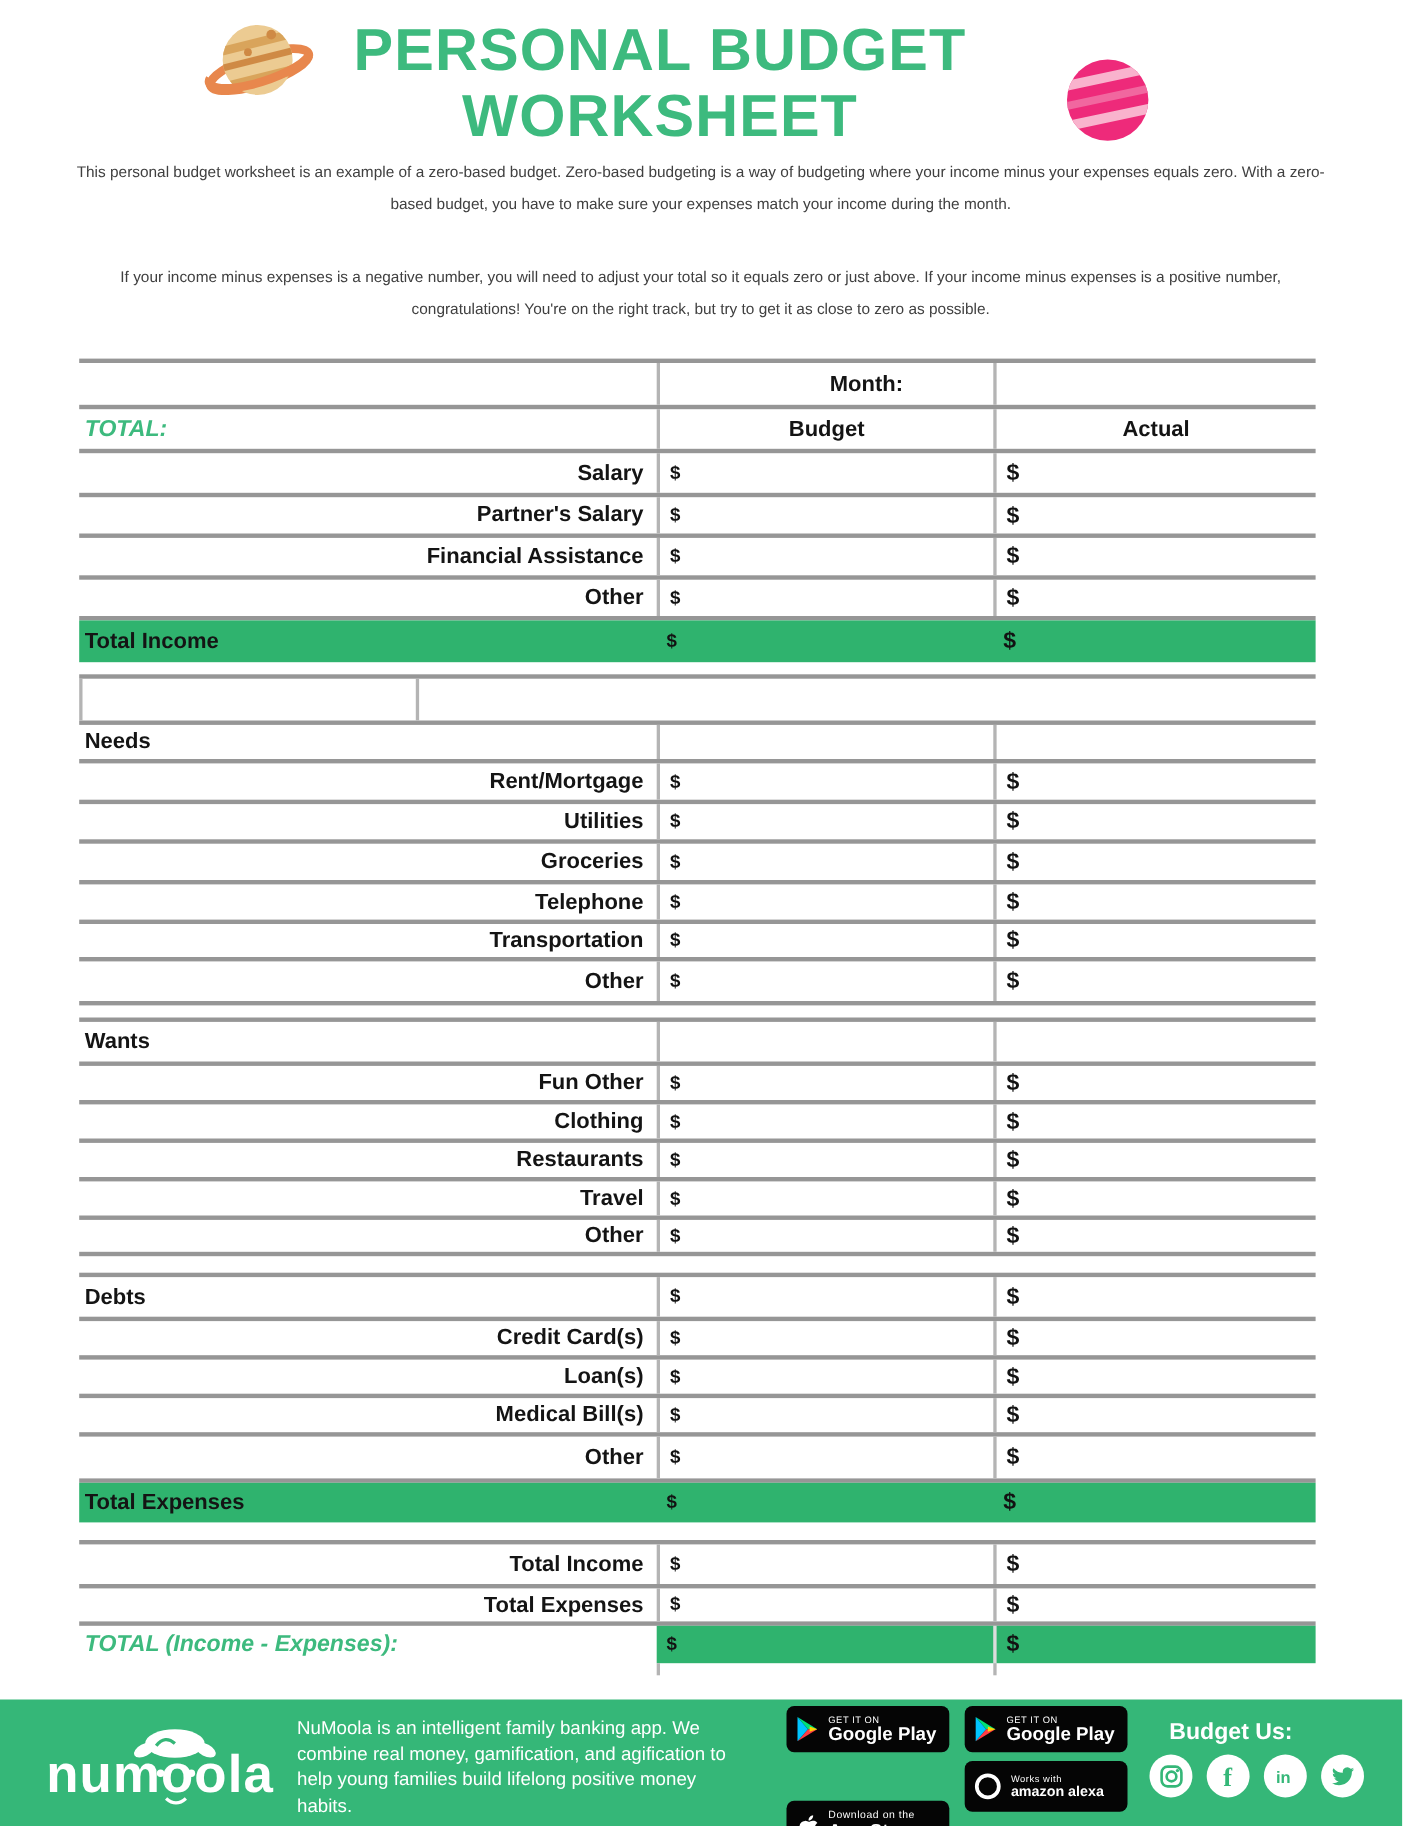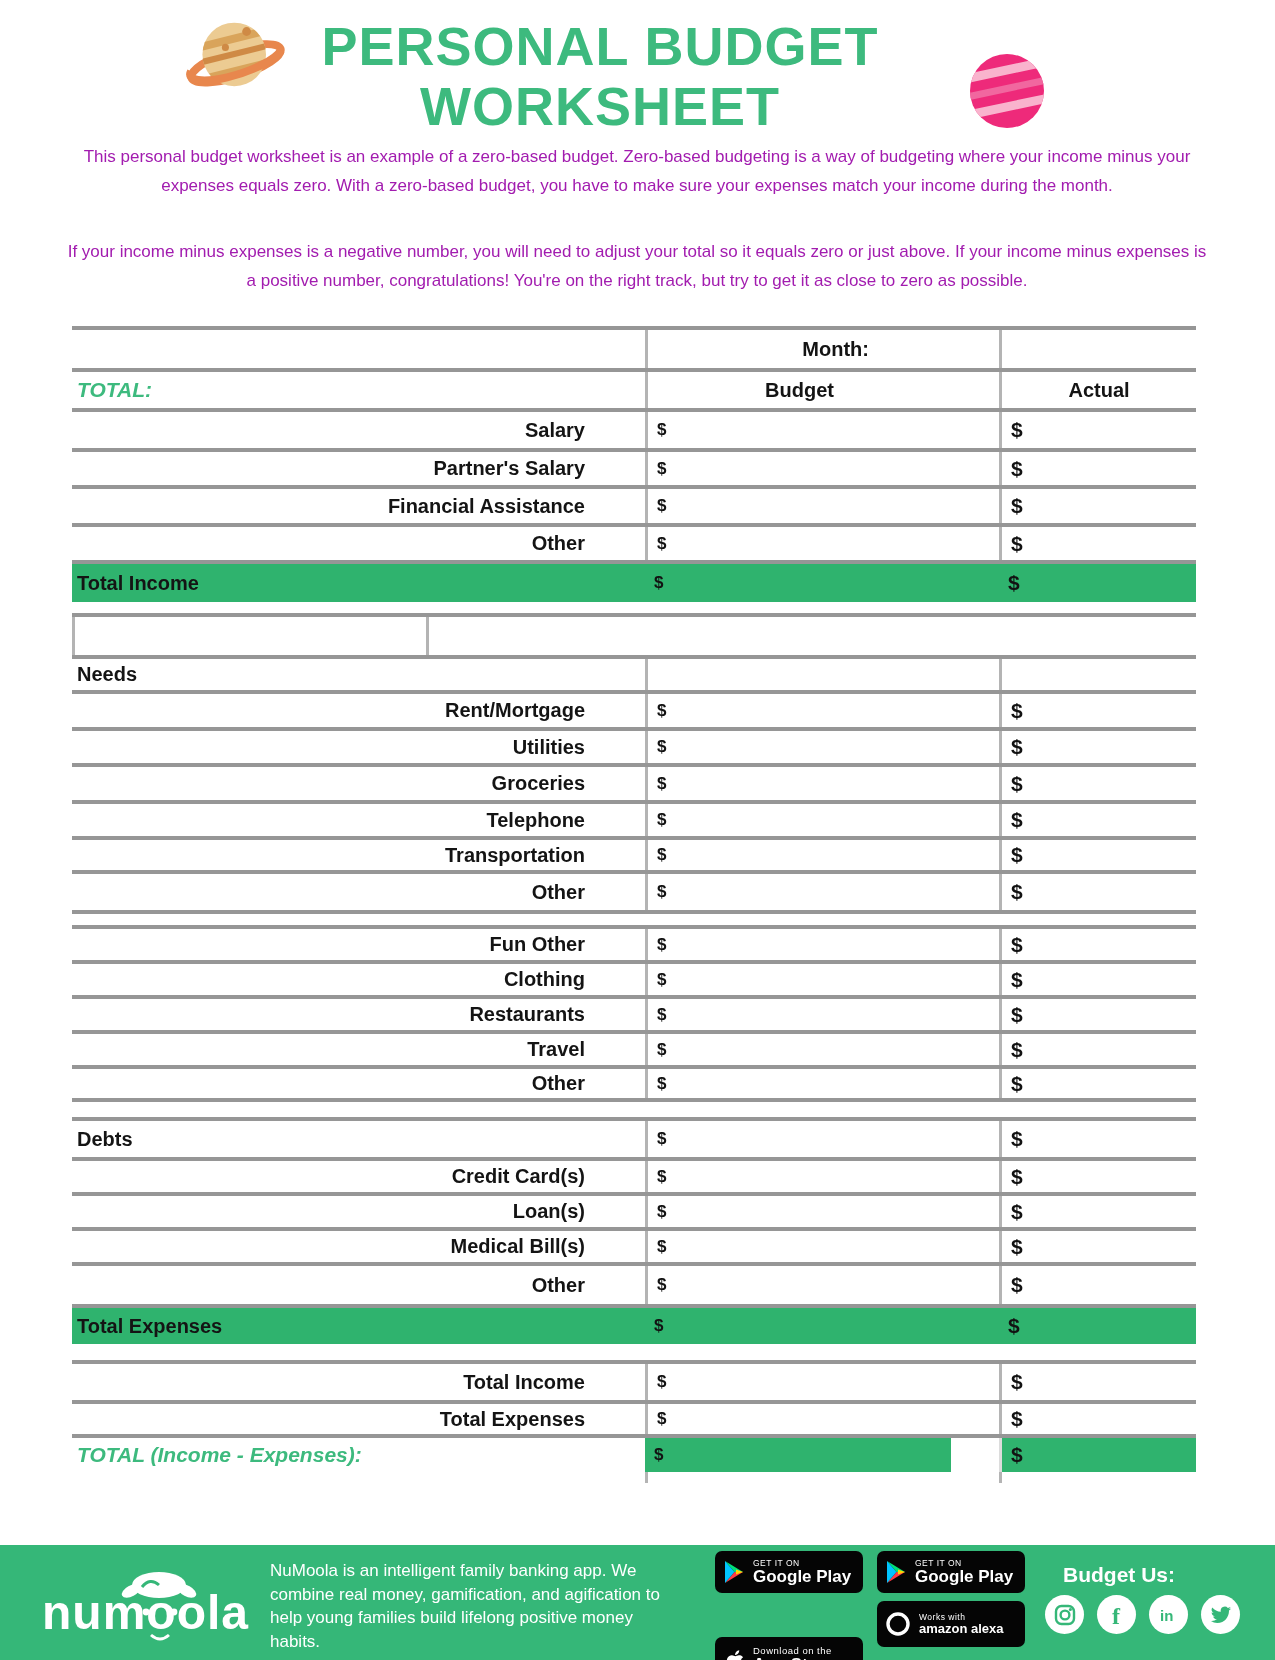--- a/index.html
+++ b/index.html
@@ -4,25 +4,25 @@
 <style>
   html,body{margin:0;padding:0;background:#ffffff;}
   .page{position:relative;width:1275px;height:1660px;background:#ffffff;overflow:hidden;
         font-family:"Liberation Sans",sans-serif;color:#141414;}
 
   
   .title{position:absolute;left:280px;top:16px;width:640px;text-align:center;
          font-size:54px;line-height:60px;font-weight:700;letter-spacing:1px;color:#3dba7e;}
   .planet{position:absolute;}
   .intro{position:absolute;left:62px;width:1150px;text-align:center;
-         font-size:17px;line-height:29px;color:#a21caf;}
+         font-size:14px;line-height:29px;color:#404040;}
 
   
   #budget-table{position:absolute;left:72px;top:326px;width:1124px;border-top:4px solid #969696;}
-  .trow{display:flex;box-sizing:border-box;border-bottom:4px solid #969696;gap:48px;}
+  .trow{display:flex;box-sizing:border-box;border-bottom:4px solid #969696;}
   .trow.band{background:#2fb36e;border-bottom:none;}
   .trow.grand,.trow.stub{border-bottom:none;}
   .c1{width:525px;display:flex;align-items:center;box-sizing:border-box;overflow:hidden;}
   .c2{width:306px;display:flex;align-items:center;box-sizing:border-box;border-left:3px solid #b4b4b4;}
   .c3{flex:1;display:flex;align-items:center;box-sizing:border-box;border-left:3px solid #b4b4b4;}
   .trow.band .c2,.trow.band .c3{border-left:none;}
   .trow.grand .c2{border-left:none;background:#2fb36e;}
   .trow.grand .c3{border-left:3px solid #dcdcdc;background:#2fb36e;}
   .rlabel{font-weight:700;font-size:20px;white-space:nowrap;}
   .trow.item .c1{justify-content:flex-end;padding-right:12px;}
@@ -242,20 +242,27 @@
           <span class="rlabel">Other</span>
         </div>
         <div class="c2">
           <span class="dol">$</span>
         </div>
         <div class="c3">
           <span class="dol">$</span>
         </div>
       </div>
       <div class="trow spacer" style="height: 15px;"></div>
+      <div class="trow subheader" style="height: 40px;">
+        <div class="c1">
+          <span class="rlabel">Wants</span>
+        </div>
+        <div class="c2"></div>
+        <div class="c3"></div>
+      </div>
       <div class="trow item" style="height: 35px;">
         <div class="c1">
           <span class="rlabel">Fun Other</span>
         </div>
         <div class="c2">
           <span class="dol">$</span>
         </div>
         <div class="c3">
           <span class="dol">$</span>
         </div>

